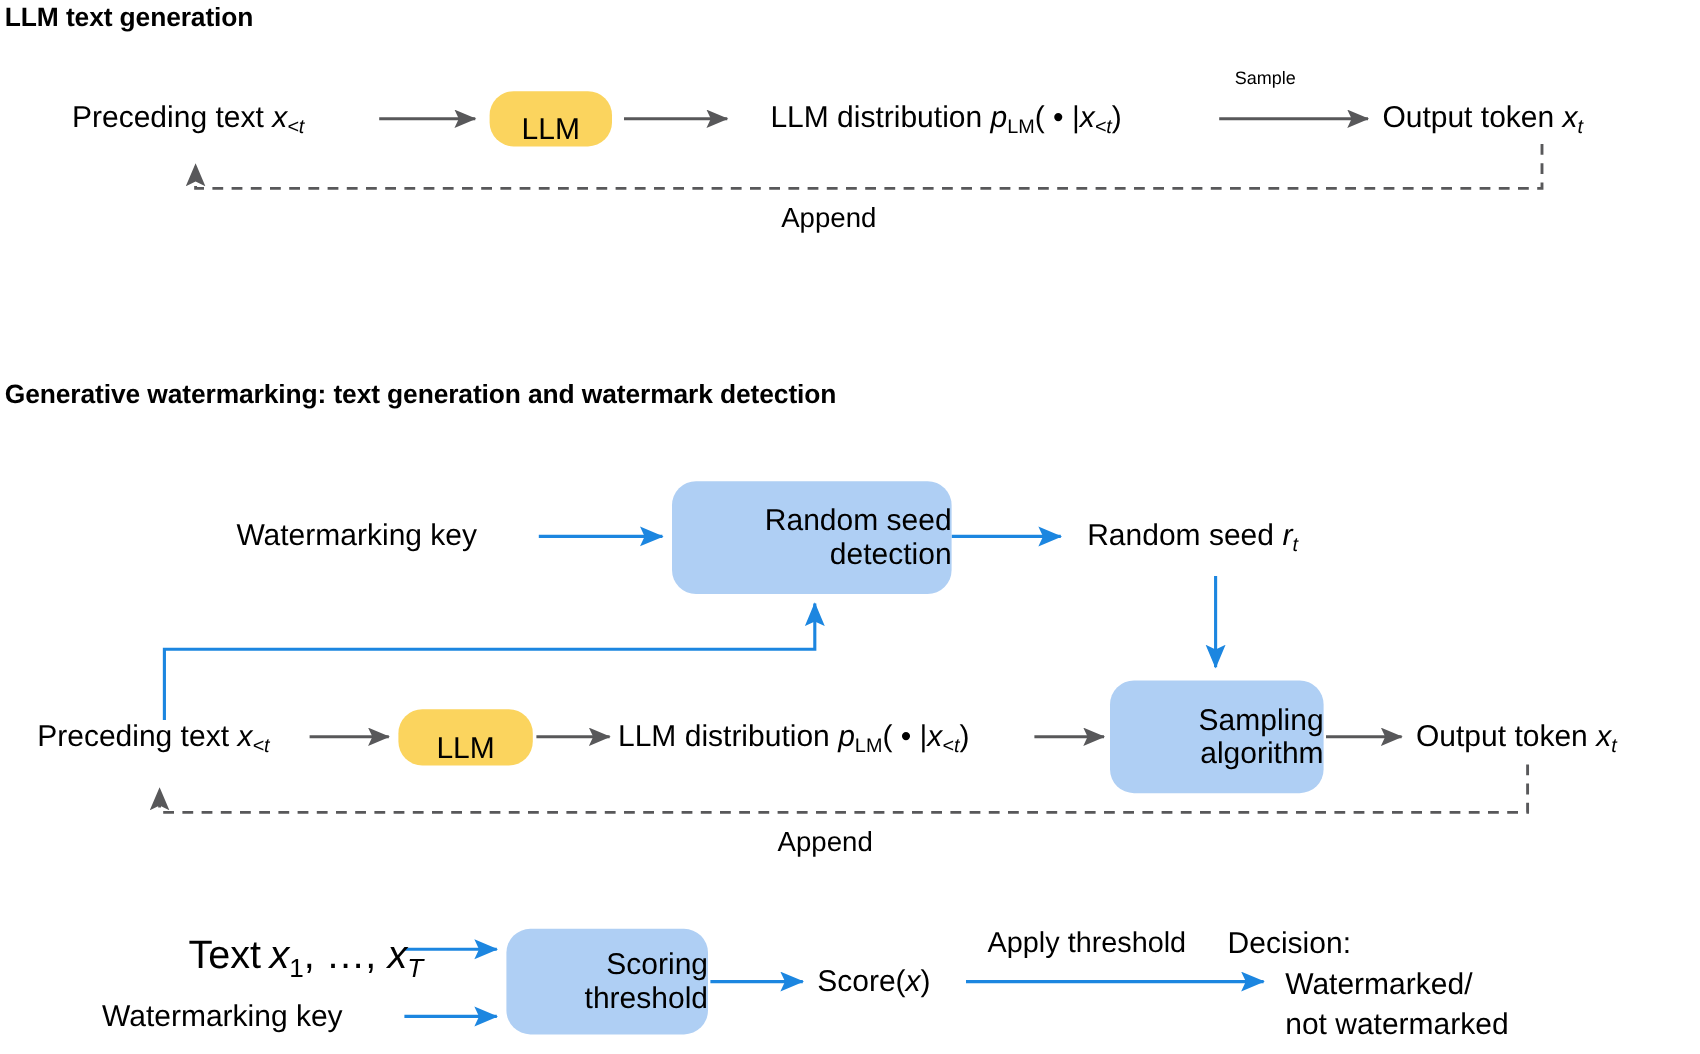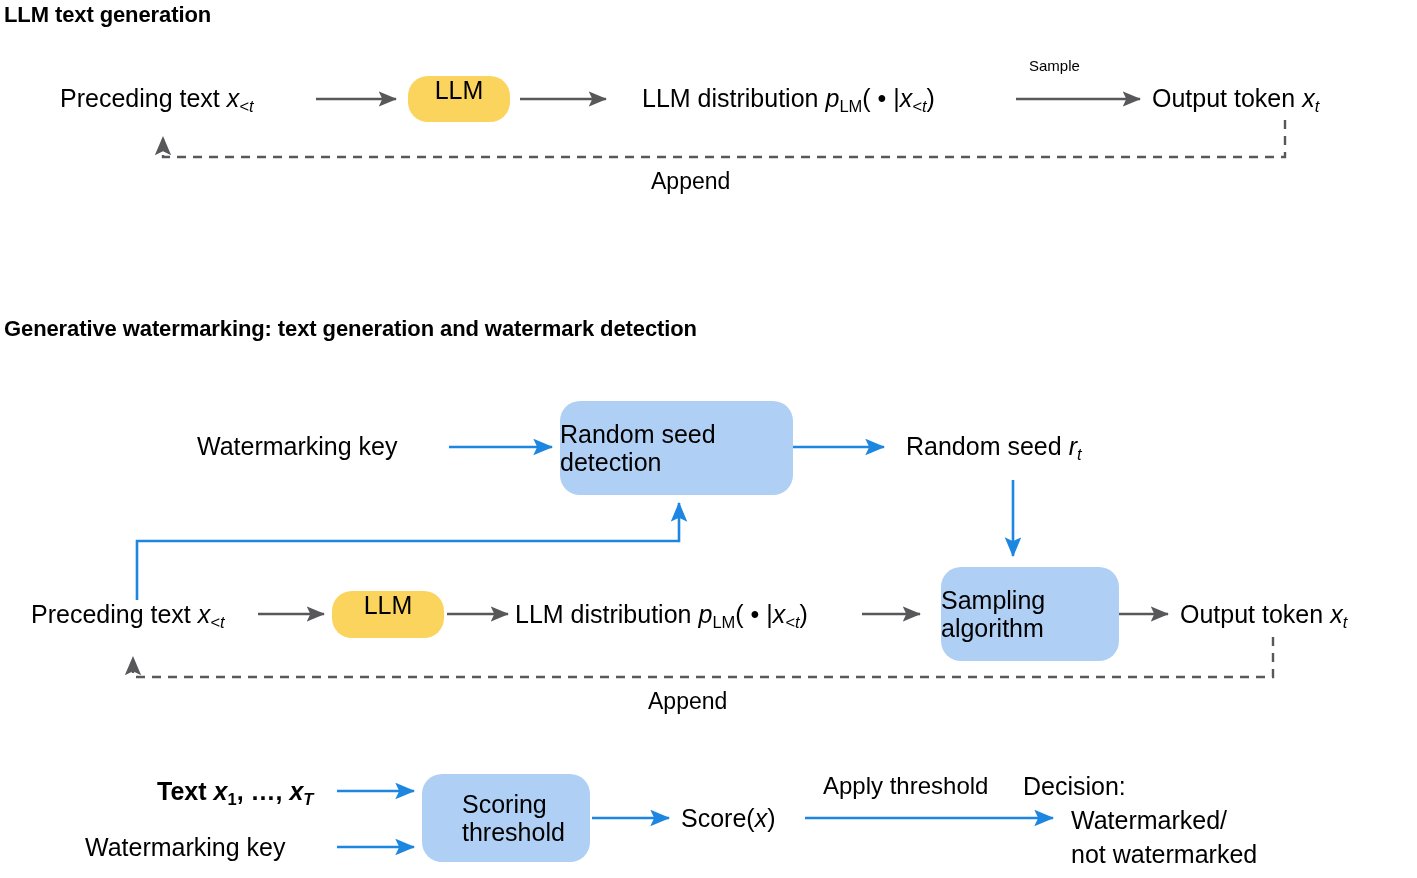--- a/index.html
+++ b/index.html
@@ -25,21 +25,21 @@
     position: absolute;
     left: 0; top: 0;
     width: 1417px;
     height: 878px;
     pointer-events: none;
   }
   .node {
     position: absolute;
     box-sizing: border-box;
     display: flex;
-    align-items: flex-start;
+    align-items: flex-end;
     justify-content: center;
     text-align: center;
     border-radius: 20px;
     line-height: 1.12;
   }
   .node.yellow { background: #FBD45E; }
   .node.blue   { background: #AFCFF4; }
 
   .lbl {
     position: absolute;
@@ -156,32 +156,32 @@
   </div>
 
   <div class="node yellow" style="left:332px; top:591px; width:112px; height:47px; font-size:25px;">
     <span>LLM</span>
   </div>
 
   <div class="lbl" style="left:515px; top:600px; font-size:25px;">
     <span>LLM distribution</span><span class="mi" style="margin-left:7px;">p</span><span class="sub" style="font-style:normal;">LM</span><span>( • |</span><span class="mi">x</span><span class="sub mi">&lt;t</span><span>)</span>
   </div>
 
-  <div class="node blue" style="left:925px; top:567px; width:178px; height:94px; font-size:25px; flex-direction:column;margin-left:16px;">
+  <div class="node blue" style="left:925px; top:567px; width:178px; height:94px; font-size:25px; flex-direction:column;">
     <span>Sampling</span>
     <span>algorithm</span>
   </div>
 
   <div class="lbl" style="left:1180px; top:600px; font-size:25px;">
     <span>Output token</span><span class="mi" style="margin-left:7px;">x</span><span class="sub mi">t</span>
   </div>
 
   <div class="lbl" style="left:648px; top:688px; font-size:23px;">Append</div>
 
-  <div class="lbl" style="left:157px; top:777px; font-size:25px;font-weight:bold;">
+  <div class="lbl" style="left:157px; top:777px; font-size:33px;">
     <span>Text</span><span class="mi" style="margin-left:7px;">x</span><span class="sub" style="font-style:normal;">1</span><span>, …, </span><span class="mi">x</span><span class="sub mi">T</span>
   </div>
 
   <div class="lbl" style="left:85px; top:833px; font-size:25px;">Watermarking key</div>
 
   <div class="node blue" style="left:422px; top:774px; width:168px; height:88px; font-size:25px; flex-direction:column;padding-left:40px;">
     <span>Scoring</span>
     <span>threshold</span>
   </div>
 

